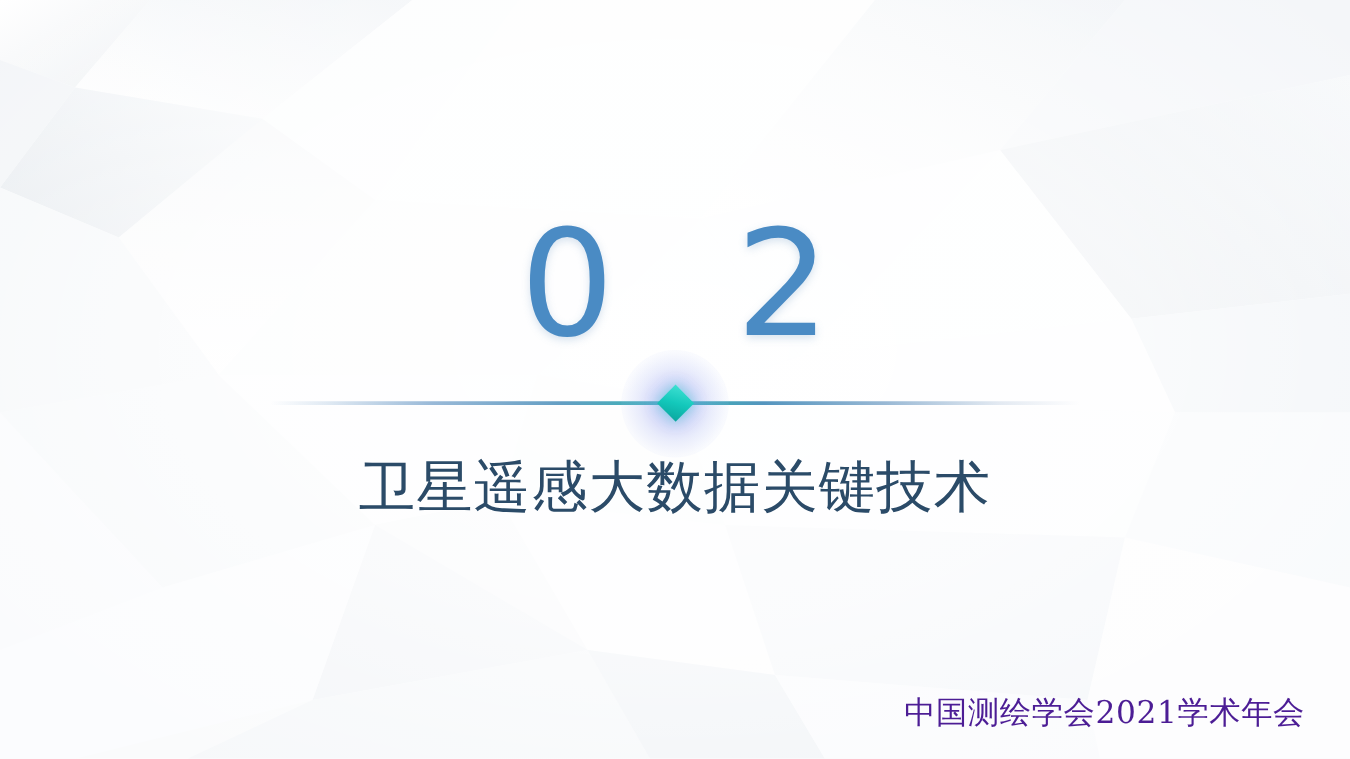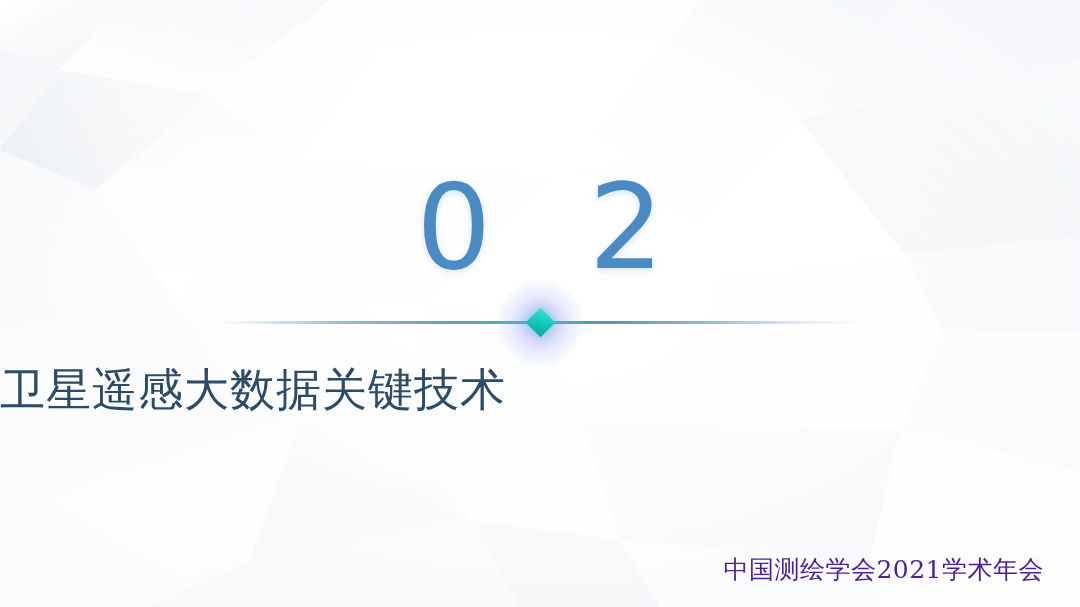--- a/index.html
+++ b/index.html
@@ -115,21 +115,21 @@
     transform: rotate(45deg);
     box-shadow: 0 0 10px rgba(30,200,195,0.55);
   }
 
   
   #section-title {
     position: absolute;
     left: 0;
     right: 0;
     top: 361px;
-    text-align: left;
+    text-align: center;
     font-size: 45px;
     line-height: 58px;
     font-weight: 400;
     letter-spacing: 1px;
     color: #2b4b68;
     font-family: "DejaVu Sans", "Liberation Sans", sans-serif;
   }
 
   
   #footer {

